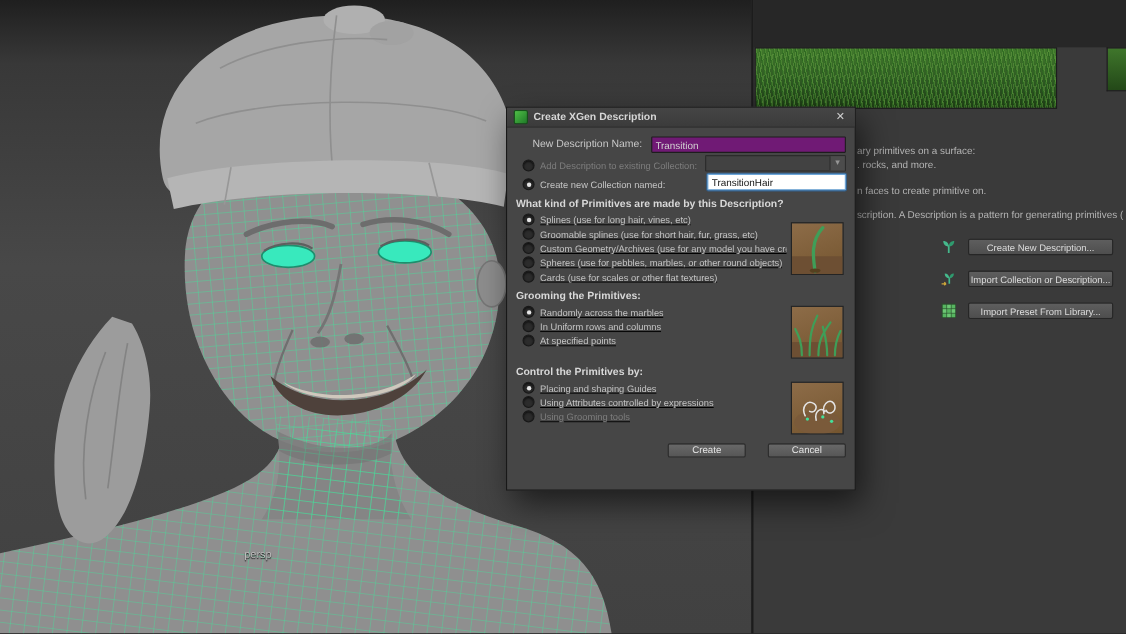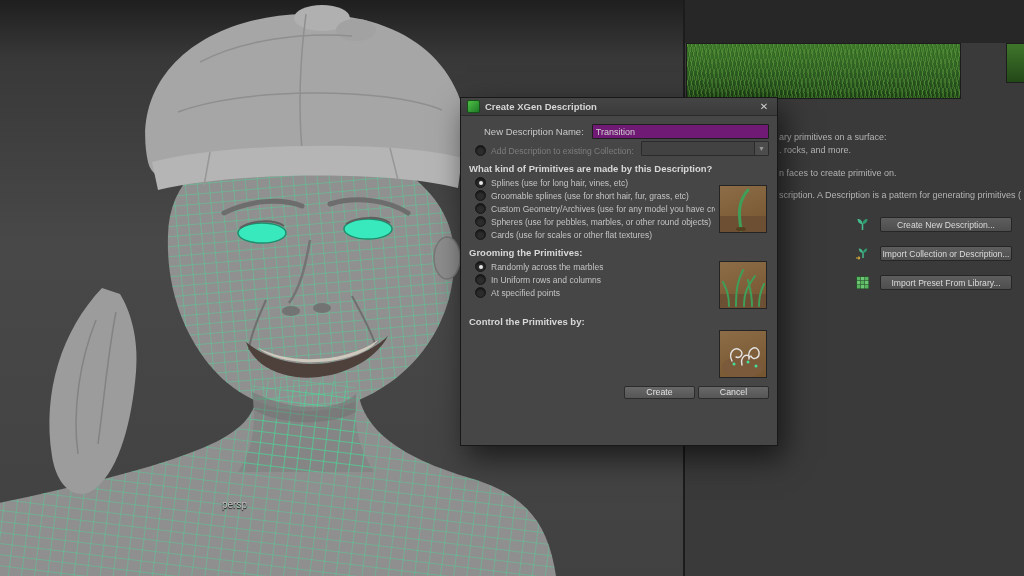--- a/index.html
+++ b/index.html
@@ -51,25 +51,25 @@
     box-shadow:inset 0 1px 2px rgba(0,0,0,.7);flex:none;}
   .radio.checked::after{content:"";display:block;width:4px;height:4px;margin:2.5px;border-radius:50%;background:#e6e6e6;}
   .opt-label{font-size:8.5px;color:#c4c4c4;margin-left:5px;overflow:hidden;}
   .opt-label.dis{color:#7d7d7d;}
   .spacer{flex:1;}
   .dropdown{width:126px;height:13px;background:#424242;border:1px solid #2b2b2b;border-radius:1px;
     position:relative;flex:none;}
   .dd-arrow{position:absolute;right:0;top:0;width:13px;height:13px;background:#4c4c4c;
     border-left:1px solid #2b2b2b;color:#969696;font-size:7px;text-align:center;line-height:13px;}
   .coll-input{width:118px;flex:none;}
-  .section{position:relative;padding-right:54px;min-height:50px;}
+  .section{position:relative;padding-right:54px;min-height:50px;text-decoration:underline;}
   .section.small{min-height:48px;}
   .tile{position:absolute;right:2px;top:50%;transform:translateY(-50%);width:46px;height:46px;
     border:1px solid #242424;background:linear-gradient(160deg,#8d6c48,#74552f);overflow:hidden;}
-  .btn-row{display:flex;justify-content:flex-end;gap:3px;margin-top:8px;}
+  .btn-row{display:flex;justify-content:flex-end;gap:20px;margin-top:8px;}
   .mbtn{width:71px;height:13px;background:linear-gradient(#686868,#565656);border:1px solid #2c2c2c;
     border-radius:2px;color:#e4e4e4;font-size:8.8px;font-family:"Liberation Sans",sans-serif;
     padding:0;line-height:11px;cursor:pointer;}
 </style>
 </head>
 <body>
 
 <div id="stage">
 
   <div id="viewport">
@@ -197,20 +197,26 @@
 
       <div class="opt-row">
         <span class="radio"></span>
         <span class="opt-label dis">Add Description to existing Collection:</span>
         <span class="spacer"></span>
         <span class="dropdown">
             <span class="dd-arrow">▼</span>
           </span>
       </div>
 
+      <div class="opt-row">
+        <span class="radio checked"></span>
+        <span class="opt-label">Create new Collection named:</span>
+        <span class="spacer"></span>
+        <input class="txt focus coll-input" value="TransitionHair" style="">
+      </div>
 
       <div class="heading">What kind of Primitives are made by this Description?</div>
       <div class="section">
         <div class="opts">
           <div class="opt-row">
             <span class="radio checked"></span>
             <span class="opt-label">Splines (use for long hair, vines, etc)</span>
           </div>
           <div class="opt-row">
             <span class="radio"></span>
@@ -257,20 +263,34 @@
         <div class="tile">
           <svg width="46" height="46" viewBox="0 0 46 46">
               <rect x="0" y="32" width="46" height="14" fill="#6d4f33"></rect>
               <path d="M9,44 C9,32 6,26 3,20 M16,44 C16,26 18,18 23,8 M24,44 C24,30 28,24 35,14 M32,44 C32,32 30,26 28,18 M39,44 C39,34 41,28 44,22" stroke="#3f9e58" stroke-width="2" fill="none" stroke-linecap="round"></path>
             </svg>
         </div>
       </div>
 
       <div class="heading">Control the Primitives by:</div>
       <div class="section small">
+        <div class="opts">
+          <div class="opt-row">
+            <span class="radio checked"></span>
+            <span class="opt-label">Placing and shaping Guides</span>
+          </div>
+          <div class="opt-row">
+            <span class="radio"></span>
+            <span class="opt-label">Using Attributes controlled by expressions</span>
+          </div>
+          <div class="opt-row">
+            <span class="radio"></span>
+            <span class="opt-label dis">Using Grooming tools</span>
+          </div>
+        </div>
         <div class="tile">
           <svg width="46" height="46" viewBox="0 0 46 46">
               <ellipse cx="23" cy="36" rx="21" ry="11" fill="#7a5a3a"></ellipse>
               <path d="M12,30 C8,22 14,15 20,19 C24,22 21,28 16,26 M29,28 C27,17 37,13 39,21 C40,27 33,30 31,25 M22,34 C20,26 26,22 30,26" stroke="#e4e4e4" stroke-width="1.4" fill="none" stroke-linecap="round"></path>
               <circle cx="14" cy="33" r="1.5" fill="#43e09a"></circle>
               <circle cx="28" cy="31" r="1.5" fill="#43e09a"></circle>
               <circle cx="36" cy="35" r="1.5" fill="#43e09a"></circle>
             </svg>
         </div>
       </div>

